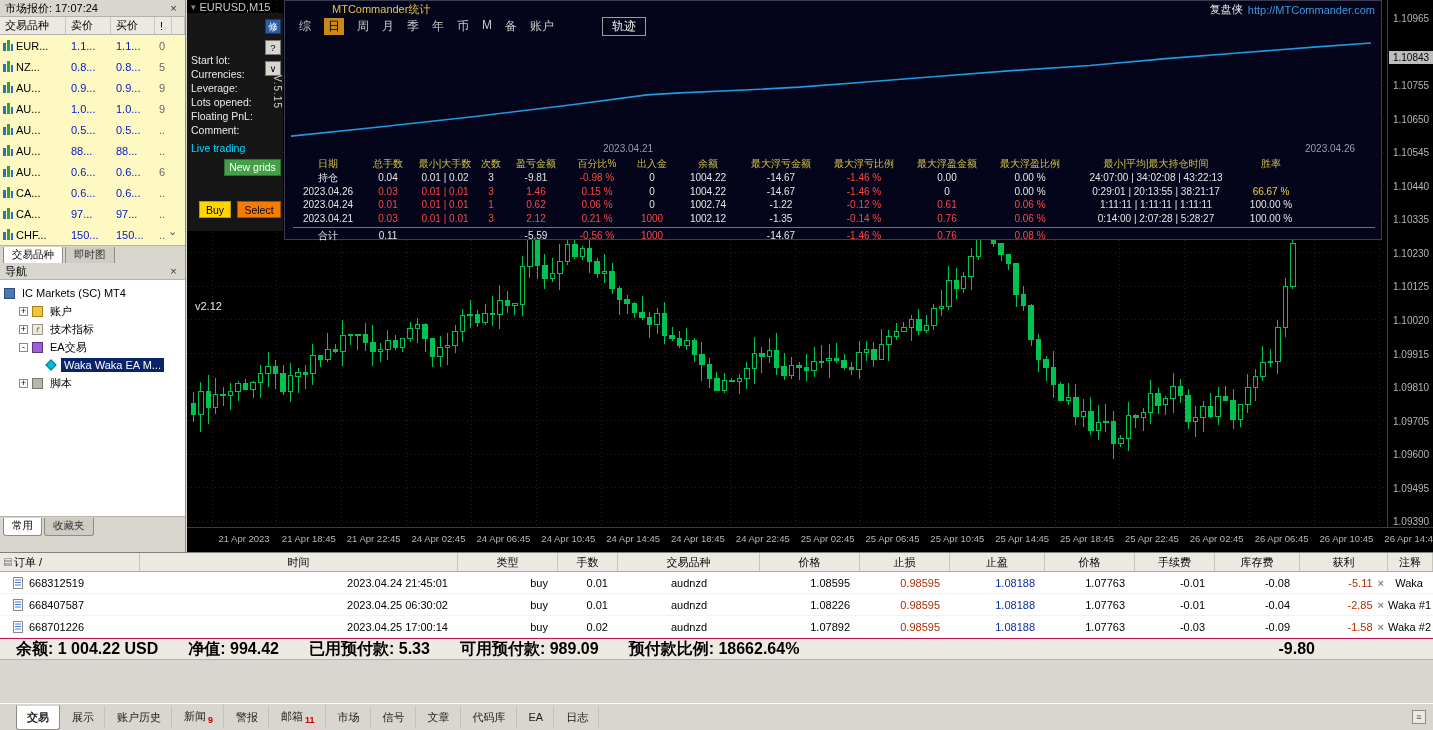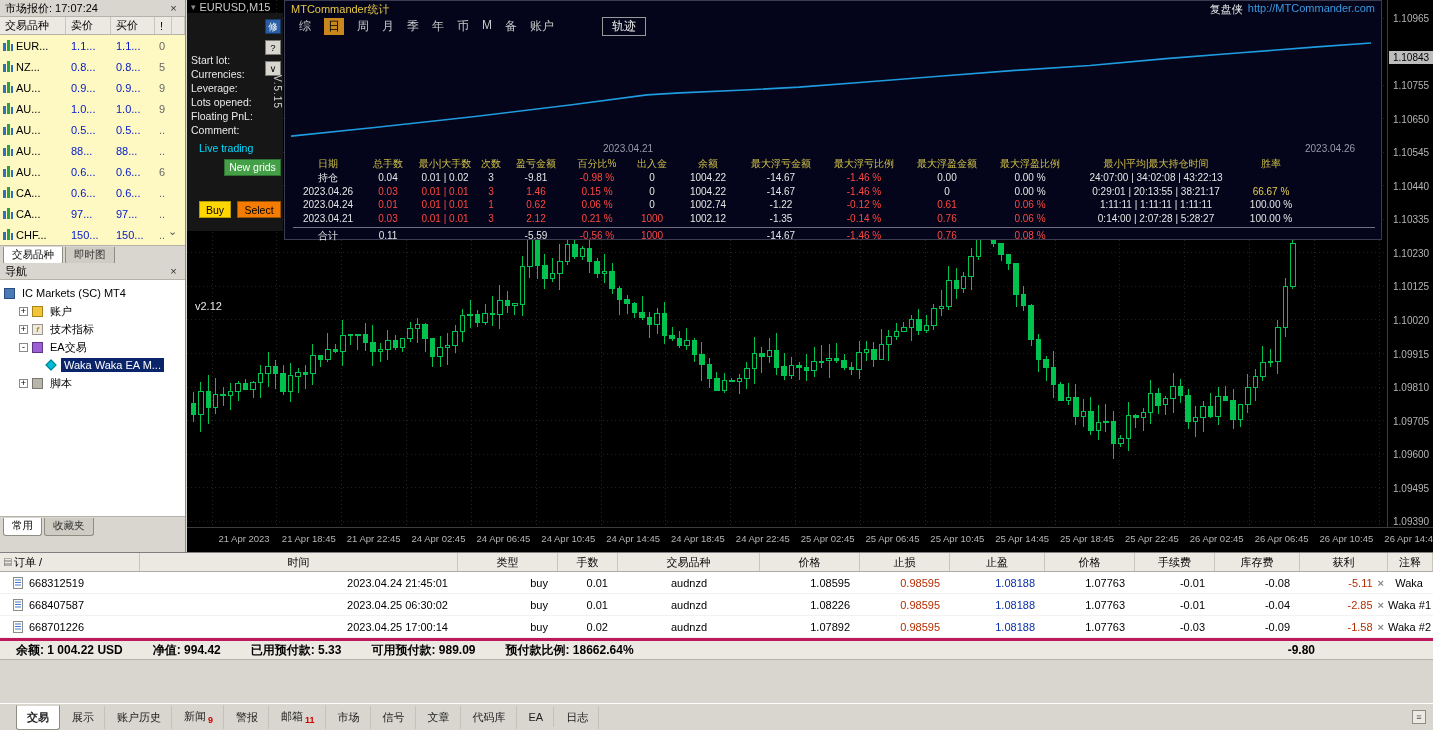--- a/index.html
+++ b/index.html
@@ -48,29 +48,29 @@
 #price-marker{position:absolute;left:1px;width:44px;height:13px;background:#bdbdbd;color:#000;font-size:10px;text-align:center;line-height:13px;}
 #time-axis{position:absolute;left:0;top:527px;width:1246px;height:25px;background:#000;border-top:1px solid #3c3c3c;}
 .ta-label{position:absolute;top:5px;color:#b5b5b5;font-size:9.5px;white-space:nowrap;transform:translateX(-50%);margin-left:32px;}
 
 
 #ea-panel{position:absolute;left:0;top:13px;width:96px;height:218px;background:#161616;color:#e8e8e8;font-size:10.5px;z-index:6;}
 #ea-buttons{position:absolute;right:2px;top:6px;display:flex;flex-direction:column;gap:6px;}
 .ea-btn{width:16px;height:15px;font-size:9.5px;text-align:center;line-height:13px;border:1px solid #777;background:#d9d6cf;color:#000;cursor:pointer;}
 .ea-btn.blue{background:#2b5fa5;color:#fff;border-color:#173a6b;}
 #ea-labels{position:absolute;left:4px;top:40px;line-height:14px;}
-#ea-live{position:absolute;left:12px;top:129px;color:#00d9ff;}
+#ea-live{position:absolute;left:4px;top:129px;color:#00d9ff;}
 #ea-newgrids{position:absolute;left:37px;top:146px;width:57px;height:17px;background:#43a047;border:1px solid #2e7031;color:#fff;text-align:center;line-height:15px;cursor:pointer;}
 #ea-buy{position:absolute;left:12px;top:188px;width:32px;height:17px;background:#ffd600;color:#000;text-align:center;line-height:16px;border:1px solid #b89b00;cursor:pointer;}
 #ea-select{position:absolute;left:50px;top:188px;width:44px;height:17px;background:#f57c00;color:#000;text-align:center;line-height:16px;border:1px solid #9a5400;cursor:pointer;}
 #ea-version{position:absolute;right:0px;top:62px;writing-mode:vertical-rl;color:#cfcfcf;font-size:10px;letter-spacing:1px;}
 
 
 #cmdr{position:absolute;left:97px;top:0;width:1098px;height:240px;background:#04041a;border:1px solid #3c3c50;z-index:4;}
-.cmdr-top{display:flex;align-items:flex-start;height:16px;padding:1px 6px 0;}
+.cmdr-top{display:flex;align-items:center;height:16px;padding:1px 6px 0;margin-left:41px;}
 .cmdr-title{color:#e6c84a;font-size:11px;}
 .cmdr-brand{margin-left:auto;color:#e8e8e8;font-size:11px;}
 .cmdr-url{color:#3b9ae0;margin-left:5px;}
 .cmdr-menu{display:flex;align-items:center;height:18px;padding:0 0 0 14px;color:#c9c9c9;font-size:12px;}
 #cmdr-menu-items{display:flex;gap:13px;}
 .mi{cursor:pointer;}
 .mi.active{background:#c8881e;color:#000;padding:0 4px;}
 .cmdr-track{margin-left:48px;border:1px solid #9a9a9a;padding:0 9px;color:#eee;cursor:pointer;}
 #cmdr-curve{position:absolute;left:6px;top:36px;}
 .cmdr-dates{position:absolute;top:142px;left:6px;width:1086px;height:12px;color:#9a9aa8;font-size:10px;}
@@ -93,21 +93,21 @@
 .oc{overflow:hidden;white-space:nowrap;}
 .first{display:flex;align-items:center;gap:6px;padding-left:13px;}
 .num{text-align:right;padding-right:10px;}
 .sym{text-align:center;}
 .sl{color:#b32d00;}
 .tp{color:#0a2ea8;}
 .profit{display:flex;justify-content:flex-end;align-items:center;gap:5px;padding-right:4px;}
 .pv{color:#b32d00;}
 .xbtn{color:#8a8a8a;font-weight:bold;cursor:pointer;}
 .comment{text-align:right;padding-right:10px;}
-#balance-bar{height:22px;background:#ece9e2;border-top:3px solid #be185d;border-bottom:1px solid #b5b2aa;display:flex;align-items:center;gap:30px;padding-left:16px;font-weight:bold;position:relative;font-size:12px;}
+#balance-bar{height:22px;background:#ece9e2;border-top:1px solid #be185d;border-bottom:1px solid #b5b2aa;display:flex;align-items:center;gap:30px;padding-left:16px;font-weight:bold;position:relative;font-size:16px;}
 #balance-profit{position:absolute;right:118px;font-weight:bold;}
 #terminal-filler{height:43px;}
 
 
 #tabbar{position:absolute;left:0;top:703px;width:1433px;height:27px;background:#d9d6cf;border-top:1px solid #fff;display:flex;align-items:center;padding-left:16px;}
 #tabbar-tabs{display:flex;align-items:center;gap:2px;}
 .btab{padding:4px 10px;color:#222;cursor:pointer;border-right:1px solid #c5c2ba;}
 .btab.active{background:#fff;border:1px solid #8f8c84;border-top:1px solid #d9d6cf;border-radius:0 0 3px 3px;font-weight:bold;}
 .badge{color:#cc0000;font-size:9px;vertical-align:sub;margin-left:2px;font-weight:bold;}
 #panel-list-icon{position:absolute;right:7px;top:6px;width:14px;height:14px;border:1px solid #8f8c84;background:#ece9e2;color:#555;font-size:9px;line-height:13px;text-align:center;cursor:pointer;}

